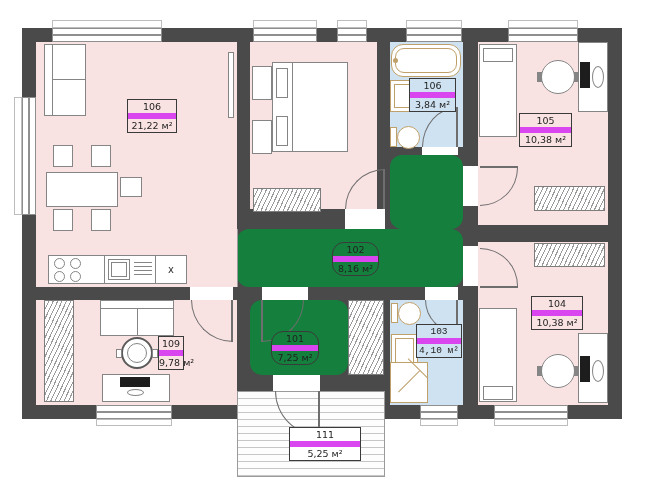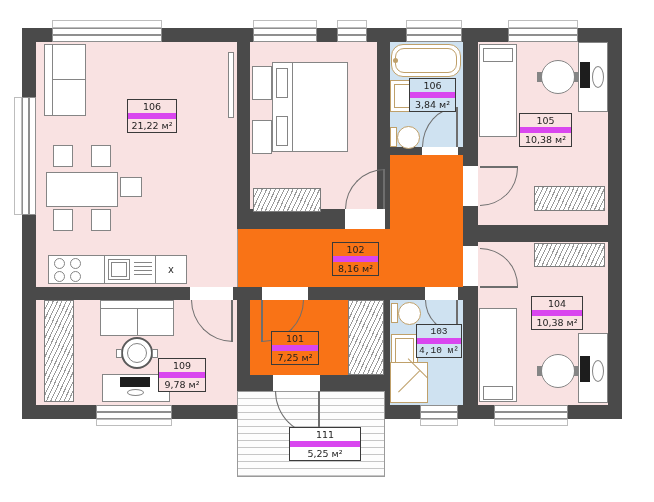--- a/index.html
+++ b/index.html
@@ -1,21 +1,21 @@
 <!DOCTYPE html>
 <html><head>
 <meta charset="utf-8">
 <style>
   html,body{margin:0;padding:0;background:#fff;}
   .canvas{position:relative;width:654px;height:502px;background:#fff;overflow:hidden;
           font-family:"DejaVu Sans",sans-serif;}
   .a{position:absolute;box-sizing:border-box;}
   .base{background:#4a4a4a;}
   .pink{background:#f9e2e2;}
-  .green{background:#f97316;}
+  .green{background:#15803d;border-radius:12px;}
   .blue{background:#cfe2f1;}
   .whitebg{background:#ffffff;}
   .hatch{background-color:#fff;
          background-image:repeating-linear-gradient(115deg,rgba(0,0,0,0) 0 3px,#9b9b9b 3px 4px);
          border:1px solid #7d7d7d;}
   .porch{background:repeating-linear-gradient(to bottom,#fdfdfd 0 6px,#c6c6c6 6px 7px);
          border:1px solid #9a9a9a;}
   .win-h{background:linear-gradient(to bottom,#fff 0 44%,#8f8f8f 44% 56%,#fff 56% 100%);
          border:1px solid #8f8f8f;}
   .win-v{background:linear-gradient(to right,#fff 0 44%,#8f8f8f 44% 56%,#fff 56% 100%);
@@ -202,21 +202,21 @@
     <div class="area">10,38 м²</div>
   </div>
   <div class="a rlabel green" style="left:332px;top:242px;width:47px;">
     <div class="num">102</div>
     <div class="area">8,16 м²</div>
   </div>
   <div class="a rlabel green" style="left:271px;top:331px;width:48px;">
     <div class="num">101</div>
     <div class="area">7,25 м²</div>
   </div>
-  <div class="a rlabel pink" style="left:158px;top:336px;width:48px;margin-top:22px;">
+  <div class="a rlabel pink" style="left:158px;top:336px;width:26px;">
     <div class="num">109</div>
     <div class="area">9,78 м²</div>
   </div>
   <div class="a rlabel blue" style="left:416px;top:324px;width:46px;font-family:Liberation Mono, monospace;">
     <div class="num">103</div>
     <div class="area">4,10 м²</div>
   </div>
   <div class="a rlabel pink" style="left:531px;top:296px;width:52px;">
     <div class="num">104</div>
     <div class="area">10,38 м²</div>

